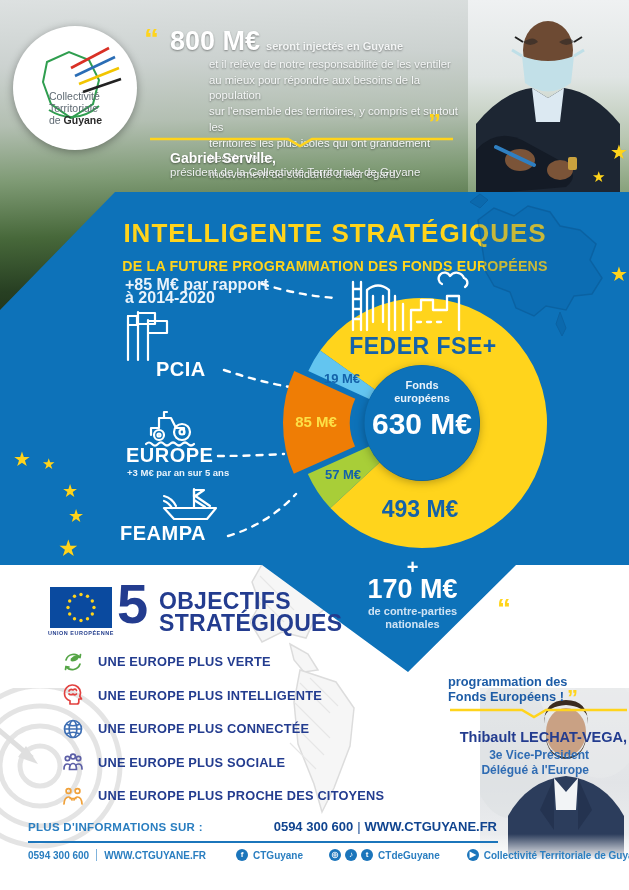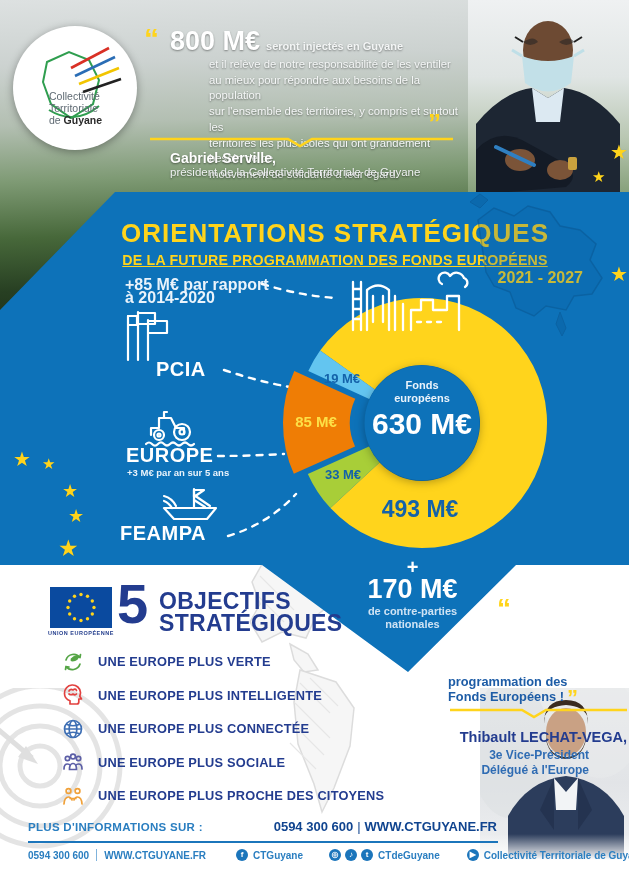--- a/index.html
+++ b/index.html
@@ -25,21 +25,21 @@
   .q1-close{left:428px;top:108px;font-size:26px;font-weight:800;color:#ffd41c;}
   .q1-line{left:148px;top:136px;}
   .q1-author{left:170px;top:150px;font-size:14px;font-weight:700;color:#fff;text-shadow:0 1px 2px rgba(0,0,0,.45);}
   .q1-role{left:170px;top:166px;font-size:11.5px;color:#eef1f1;text-shadow:0 1px 2px rgba(0,0,0,.45);}
 
   
   .panel{left:0;top:192px;width:629px;height:480px;background:#0d72b9;z-index:2;
     clip-path:polygon(115px 0,629px 0,629px 373px,516px 373px,408px 480px,262px 373px,0 373px,0 118px);}
   .title-wrap{left:85px;top:26px;width:500px;text-align:center;color:#ffd41c;}
   .title{font-size:26px;font-weight:800;letter-spacing:1px;}
-  .subtitle{font-size:14.2px;font-weight:800;letter-spacing:.2px;margin-top:3px;text-decoration:underline;}
+  .subtitle{font-size:14.2px;font-weight:800;letter-spacing:.2px;margin-top:9px;}
   .period{font-size:16px;font-weight:800;text-align:right;padding-right:2px;margin-top:1px;}
   .panel-svg{left:0;top:0;width:629px;height:480px;}
   .lbl{position:absolute;text-align:center;font-weight:800;}
   .lbl-feder{left:323px;top:141px;width:200px;font-size:23px;color:#1462a9;letter-spacing:.5px;}
   .lbl-493{left:330px;top:304px;width:180px;font-size:23px;color:#1462a9;}
   .lbl-19{left:312px;top:179px;width:60px;font-size:13px;color:#1462a9;}
   .lbl-85{left:281px;top:221px;width:70px;font-size:15px;color:#fde047;}
   .lbl-33{left:313px;top:275px;width:60px;font-size:13px;color:#1462a9;}
   .donut-cap{left:347px;top:187px;width:150px;text-align:center;font-size:11px;line-height:13px;
     font-weight:600;color:#eaf3fb;white-space:pre-line;}
@@ -175,23 +175,22 @@
       <circle cx="98" cy="78" r="60"></circle>
         <circle cx="98" cy="78" r="80"></circle>
     </g>
     <line x1="14" y1="6" x2="90" y2="70" stroke="#dadada" stroke-width="5"></line>
     <path d="M84,58 l12,18 -20,-7 z" fill="#dadada"></path>
   </svg>
 
   <div class="abs panel">
 
     <div class="abs title-wrap">
-      <div class="title">ORIENTATIONS STRATÉGIQUES</div>
+      <div class="title">INTELLIGENTE STRATÉGIQUES</div>
       <div class="subtitle">DE LA FUTURE PROGRAMMATION DES FONDS EUROPÉENS</div>
-      <div class="period">2021 - 2027</div>
     </div>
 
     <svg class="abs panel-svg" viewBox="0 0 629 480">
       <g opacity="0.45">
         <path d="M478,28 l16,-12 20,8 14,-10 22,6 10,14 20,4 16,14 -6,16 12,18 -10,16 -18,2 -8,14 -20,-4 -12,10 -18,-8 -6,-16 -16,-6 -8,-14 z" fill="#0a5fa0" fill-opacity="0.5" stroke="#084f88" stroke-width="1.5"></path>
         <path d="M560,120 l6,16 -4,8 -6,-12 z" fill="#0a5fa0" stroke="#084f88"></path>
         <path d="M470,10 l10,-8 8,6 -8,8 z" fill="#0a5fa0" stroke="#084f88"></path>
       </g>
       <g stroke="#fff" stroke-width="2.4" fill="none" stroke-linecap="round" stroke-dasharray="6,7">
         <path d="M262,92 Q302,104 336,106"></path>
@@ -232,24 +231,25 @@
       </g>
       <g stroke="#fff" stroke-width="2.2" fill="none" stroke-linecap="round" stroke-linejoin="round" transform="translate(162,294)">
         <path d="M2,22 h52 l-9,11 H12 Z"></path>
         <path d="M32,22 V3"></path>
         <path d="M32,4 h10 l-10,7 z"></path>
         <path d="M32,9 L48,20 M32,14 L43,21"></path>
         <path d="M2,10 q8,2 12,10 M2,15 q5,2 8,7"></path>
       </g>
     </svg>
 
+    <div class="lbl lbl-feder">FEDER FSE+</div>
     <div class="lbl lbl-493">493 M€</div>
     <div class="lbl lbl-19">19 M€</div>
     <div class="lbl lbl-85">85 M€</div>
-    <div class="lbl lbl-33">33 M€</div>
+    <div class="lbl lbl-33">57 M€</div>
     <div class="abs donut-cap">Fonds
 européens</div>
     <div class="abs donut-total">630 M€</div>
 
     <div class="abs note1">+85 M€ par rapport
 à 2014-2020</div>
     <div class="fund-label pcia-label">PCIA</div>
     <div class="fund-label feader-label">EUROPE</div>
     <div class="note2">+3 M€ par an sur 5 ans</div>
     <div class="fund-label feampa-label">FEAMPA</div>

